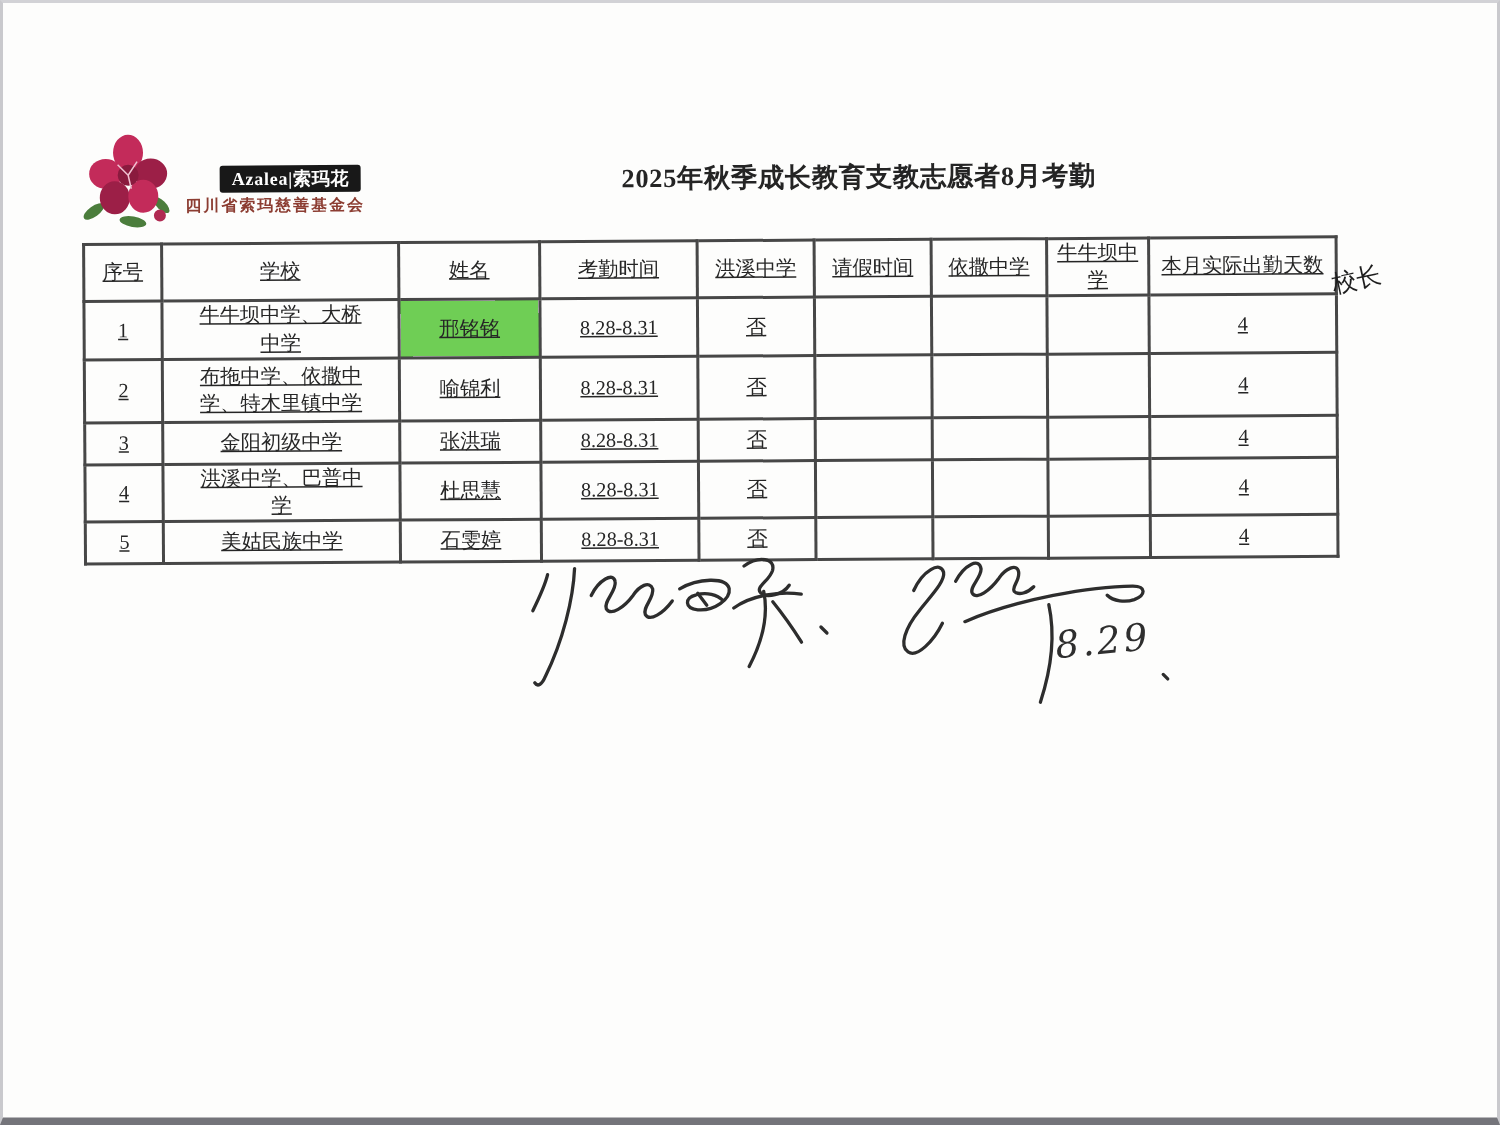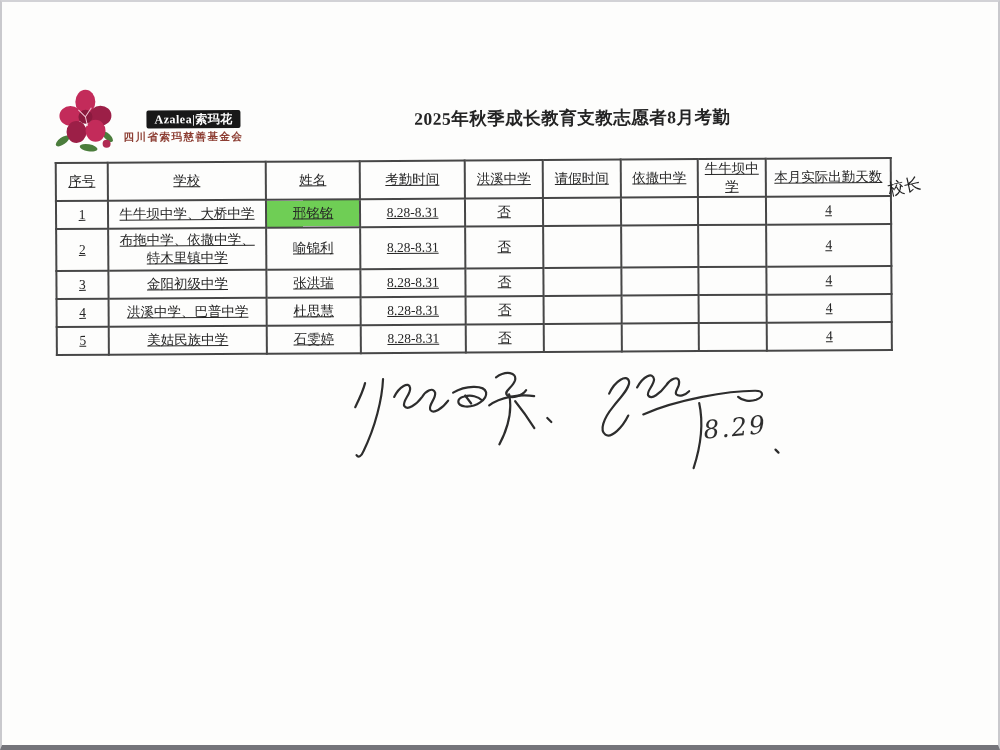--- a/index.html
+++ b/index.html
@@ -42,21 +42,21 @@
   
   table.att-table {
     position:absolute; left:58px; top:162px; width:835px;
     border-collapse:collapse; table-layout:fixed;
   }
   .att-table th, .att-table td {
     border:2px solid #474747; text-align:center; vertical-align:middle;
     font-size:13.5px; font-weight:400; color:#262626;
     padding:0 2px; line-height:1.35; overflow:hidden;text-decoration:underline;
   }
-  .att-table td.col-school { padding:0 6px; font-size:13.5px; }
+  .att-table td.col-school { padding:0 22px; font-size:13.5px; }
   .att-table th.col-last { white-space:nowrap; padding:0; }
   .att-table td.hl { background:var(--hl,#6fce55);margin-left:36px; }
 
   
   .principal-note {
     position:absolute; left:891px; top:181px; z-index:60;
     font-size:16.5px; color:#1d1d1d; transform:rotate(-12deg);
     white-space:nowrap;
   }
   .sig-svg { position:absolute; left:340px; top:368px; }

